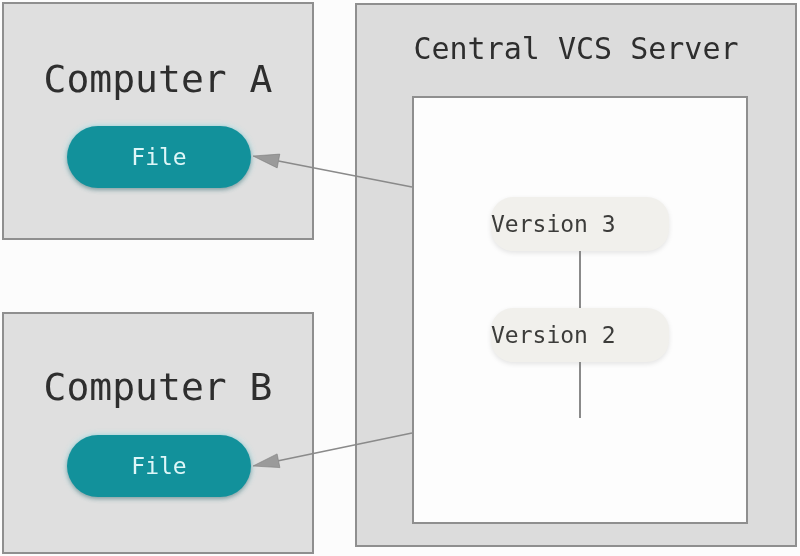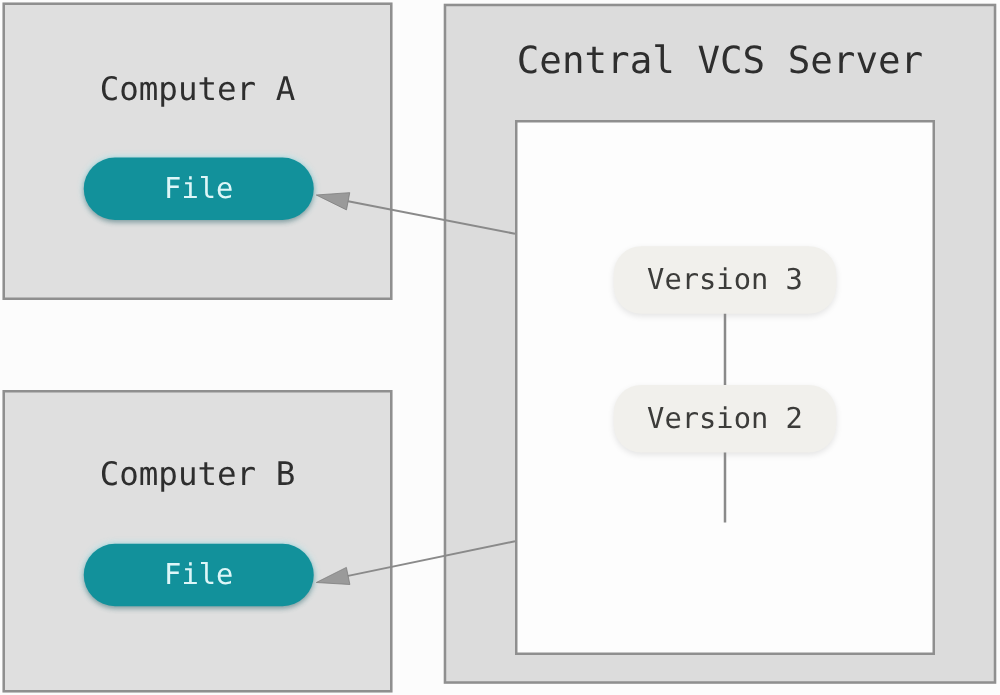--- a/index.html
+++ b/index.html
@@ -19,28 +19,28 @@
     position: absolute;
     box-sizing: border-box;
     background: var(--box-fill, #dfdfdf);
     border: 2px solid var(--border, #8f8f8f);
   }
   .box-title {
     position: absolute;
     left: 0;
     right: 0;
     text-align: center;
-    font-size: 26px;
+    font-size: 38px;
     color: var(--text, #2e2e2e);
     white-space: nowrap;
   }
   .file-pill {
     position: absolute;
     width: 184px;
-    height: 50px;
+    height: 62px;
     border-radius: 31px;
     background: var(--file-pill, #12919b);
     color: var(--file-text, #def6f8);
     font-size: 23px;
     display: flex;
     align-items: center;
     justify-content: center;
     box-shadow: 0 2px 4px rgba(0,0,0,0.30), 0 0 6px rgba(150,230,240,0.85);
   }
   #computer-a { left: 2px; top: 2px; width: 312px; height: 238px; }
@@ -77,21 +77,21 @@
     position: absolute;
     left: 77px;
     width: 178px;
     height: 54px;
     border-radius: 22px;
     background: var(--version-pill, #f1f0ec);
     color: var(--version-text, #3c3c3a);
     font-size: 23px;
     display: flex;
     align-items: center;
-    justify-content: center;
+    justify-content: flex-start;
     box-shadow: 0 2px 5px rgba(0,0,0,0.10);
   }
   #version-3 { top: 99px; }
   #version-2 { top: 210px; }
   #version-1 { top: 320px; }
   .connector {
     position: absolute;
     left: 165px;
     width: 0;
     border-left: 2px solid var(--arrow, #7d7d7d);

